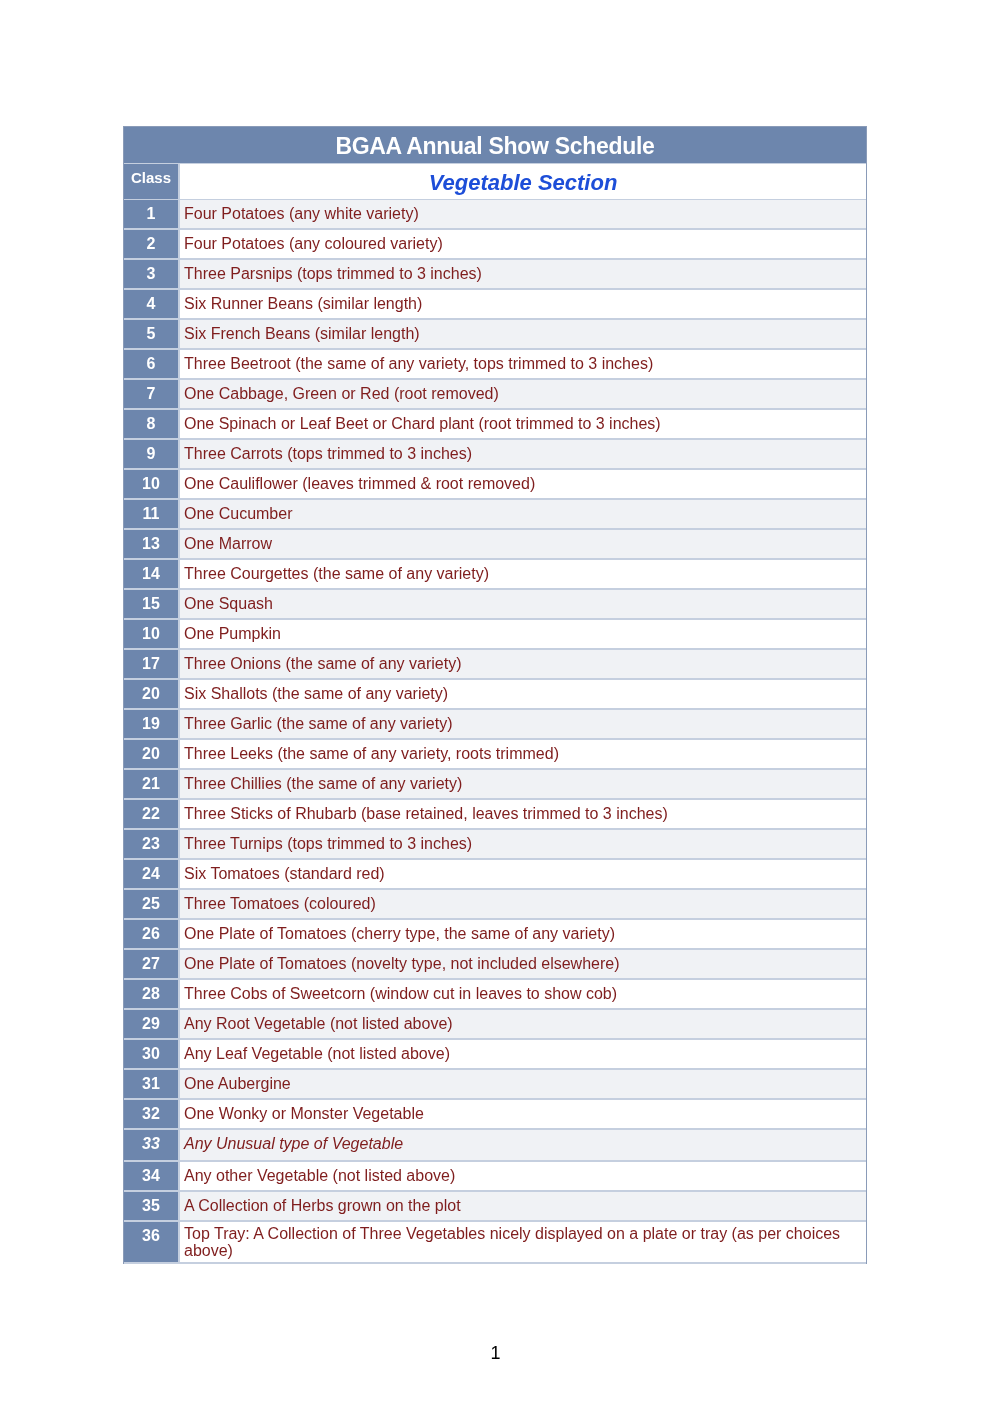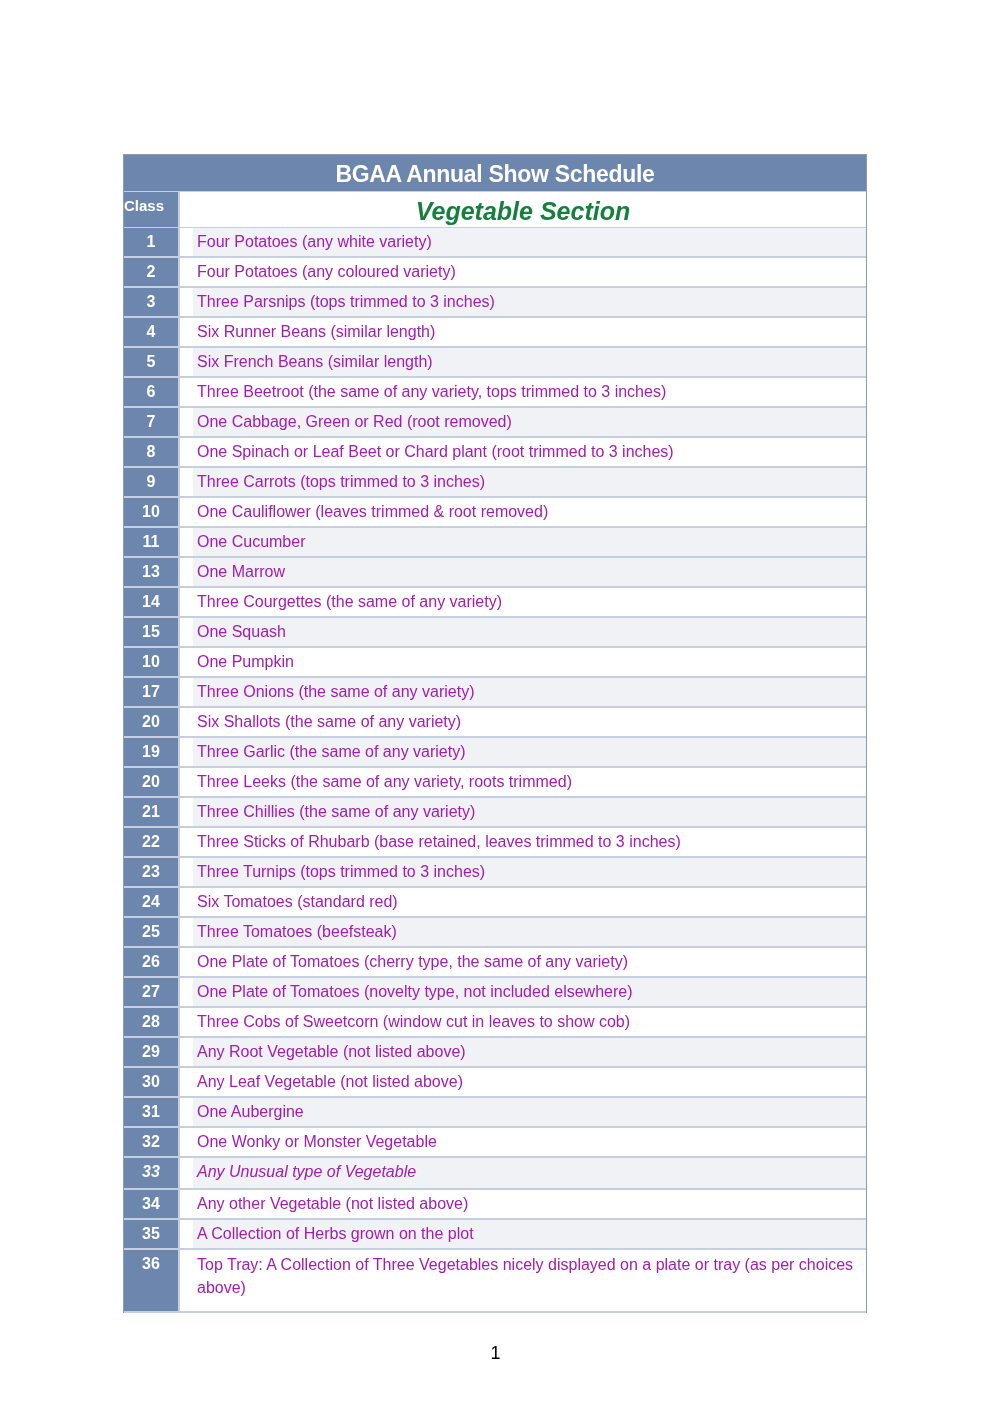--- a/index.html
+++ b/index.html
@@ -1,27 +1,27 @@
 <!DOCTYPE html>
 <html><head>
 <meta charset="utf-8">
 <style>
   html, body { margin:0; padding:0; background:#ffffff; }
   body { width:991px; height:1403px; position:relative; font-family:"Liberation Sans", sans-serif; }
-  .sheet { position:absolute; left:123px; top:154px; width:742px; border:1px solid #8a9bb8; border-bottom:none; }
+  .sheet { position:absolute; left:123px; top:126px; width:742px; border:1px solid #8a9bb8; border-bottom:none; }
   .title-row { height:36px; background:#6d86ad; color:#ffffff; font-weight:bold; font-size:23px; text-align:center; line-height:38px; border-bottom:1px solid #c5cfdf; letter-spacing:-0.3px; }
   .head-row { display:flex; height:35px; border-bottom:1px solid #c5cfdf; }
-  .cls-head { width:54px; background:#6d86ad; color:#fff; font-weight:bold; font-size:15px; line-height:28px; border-right:2px solid #c5cfdf; }
-  .sec-head { flex:1; text-align:center; font-weight:bold; font-style:italic; font-size:25px; line-height:38px; color:#15803d; }
+  .cls-head { width:54px; background:#6d86ad; color:#fff; font-weight:bold; font-size:15px; text-align:center; line-height:28px; border-right:2px solid #c5cfdf; }
+  .sec-head { flex:1; text-align:center; font-weight:bold; font-style:italic; font-size:22px; line-height:38px; color:#1d4ed8; }
   .row { display:flex; min-height:26px; border-bottom:2px solid #c5cfdf; }
   .row .num { width:54px; background:#6d86ad; color:#fff; font-weight:bold; font-size:16px; text-align:center; line-height:28px; border-right:2px solid #c5cfdf; flex-shrink:0; }
-  .row .desc { flex:1; font-size:16px; line-height:27px; padding-left:4px; color:#a21caf;margin-left:13px; }
+  .row .desc { flex:1; font-size:16px; line-height:27px; padding-left:4px; color:#7f1d1d; }
   .row.odd .desc { background:#f0f2f5; }
   .row.even .desc { background:#ffffff; }
-  .row.tall .desc { line-height:23px; padding-top:3px; padding-bottom:12px; }
+  .row.tall .desc { line-height:17px; padding-top:3px; padding-bottom:3px; }
   .row.r33 { min-height:30px;font-style:italic; }
   .pagenum { position:absolute; left:0; width:991px; top:1343px; text-align:center; font-size:18px; color:#000; }
 </style>
 </head>
 <body>
 
 <div class="sheet">
   <div class="title-row">BGAA Annual Show Schedule</div>
   <div class="head-row">
     <div class="cls-head">Class</div>
@@ -115,21 +115,21 @@
       <div class="row odd">
         <div class="num">23</div>
         <div class="desc">Three Turnips (tops trimmed to 3 inches)</div>
       </div>
       <div class="row even">
         <div class="num">24</div>
         <div class="desc">Six Tomatoes (standard red)</div>
       </div>
       <div class="row odd">
         <div class="num">25</div>
-        <div class="desc">Three Tomatoes (beefsteak)</div>
+        <div class="desc">Three Tomatoes (coloured)</div>
       </div>
       <div class="row even">
         <div class="num">26</div>
         <div class="desc">One Plate of Tomatoes (cherry type, the same of any variety)</div>
       </div>
       <div class="row odd">
         <div class="num">27</div>
         <div class="desc">One Plate of Tomatoes (novelty type, not included elsewhere)</div>
       </div>
       <div class="row even">

